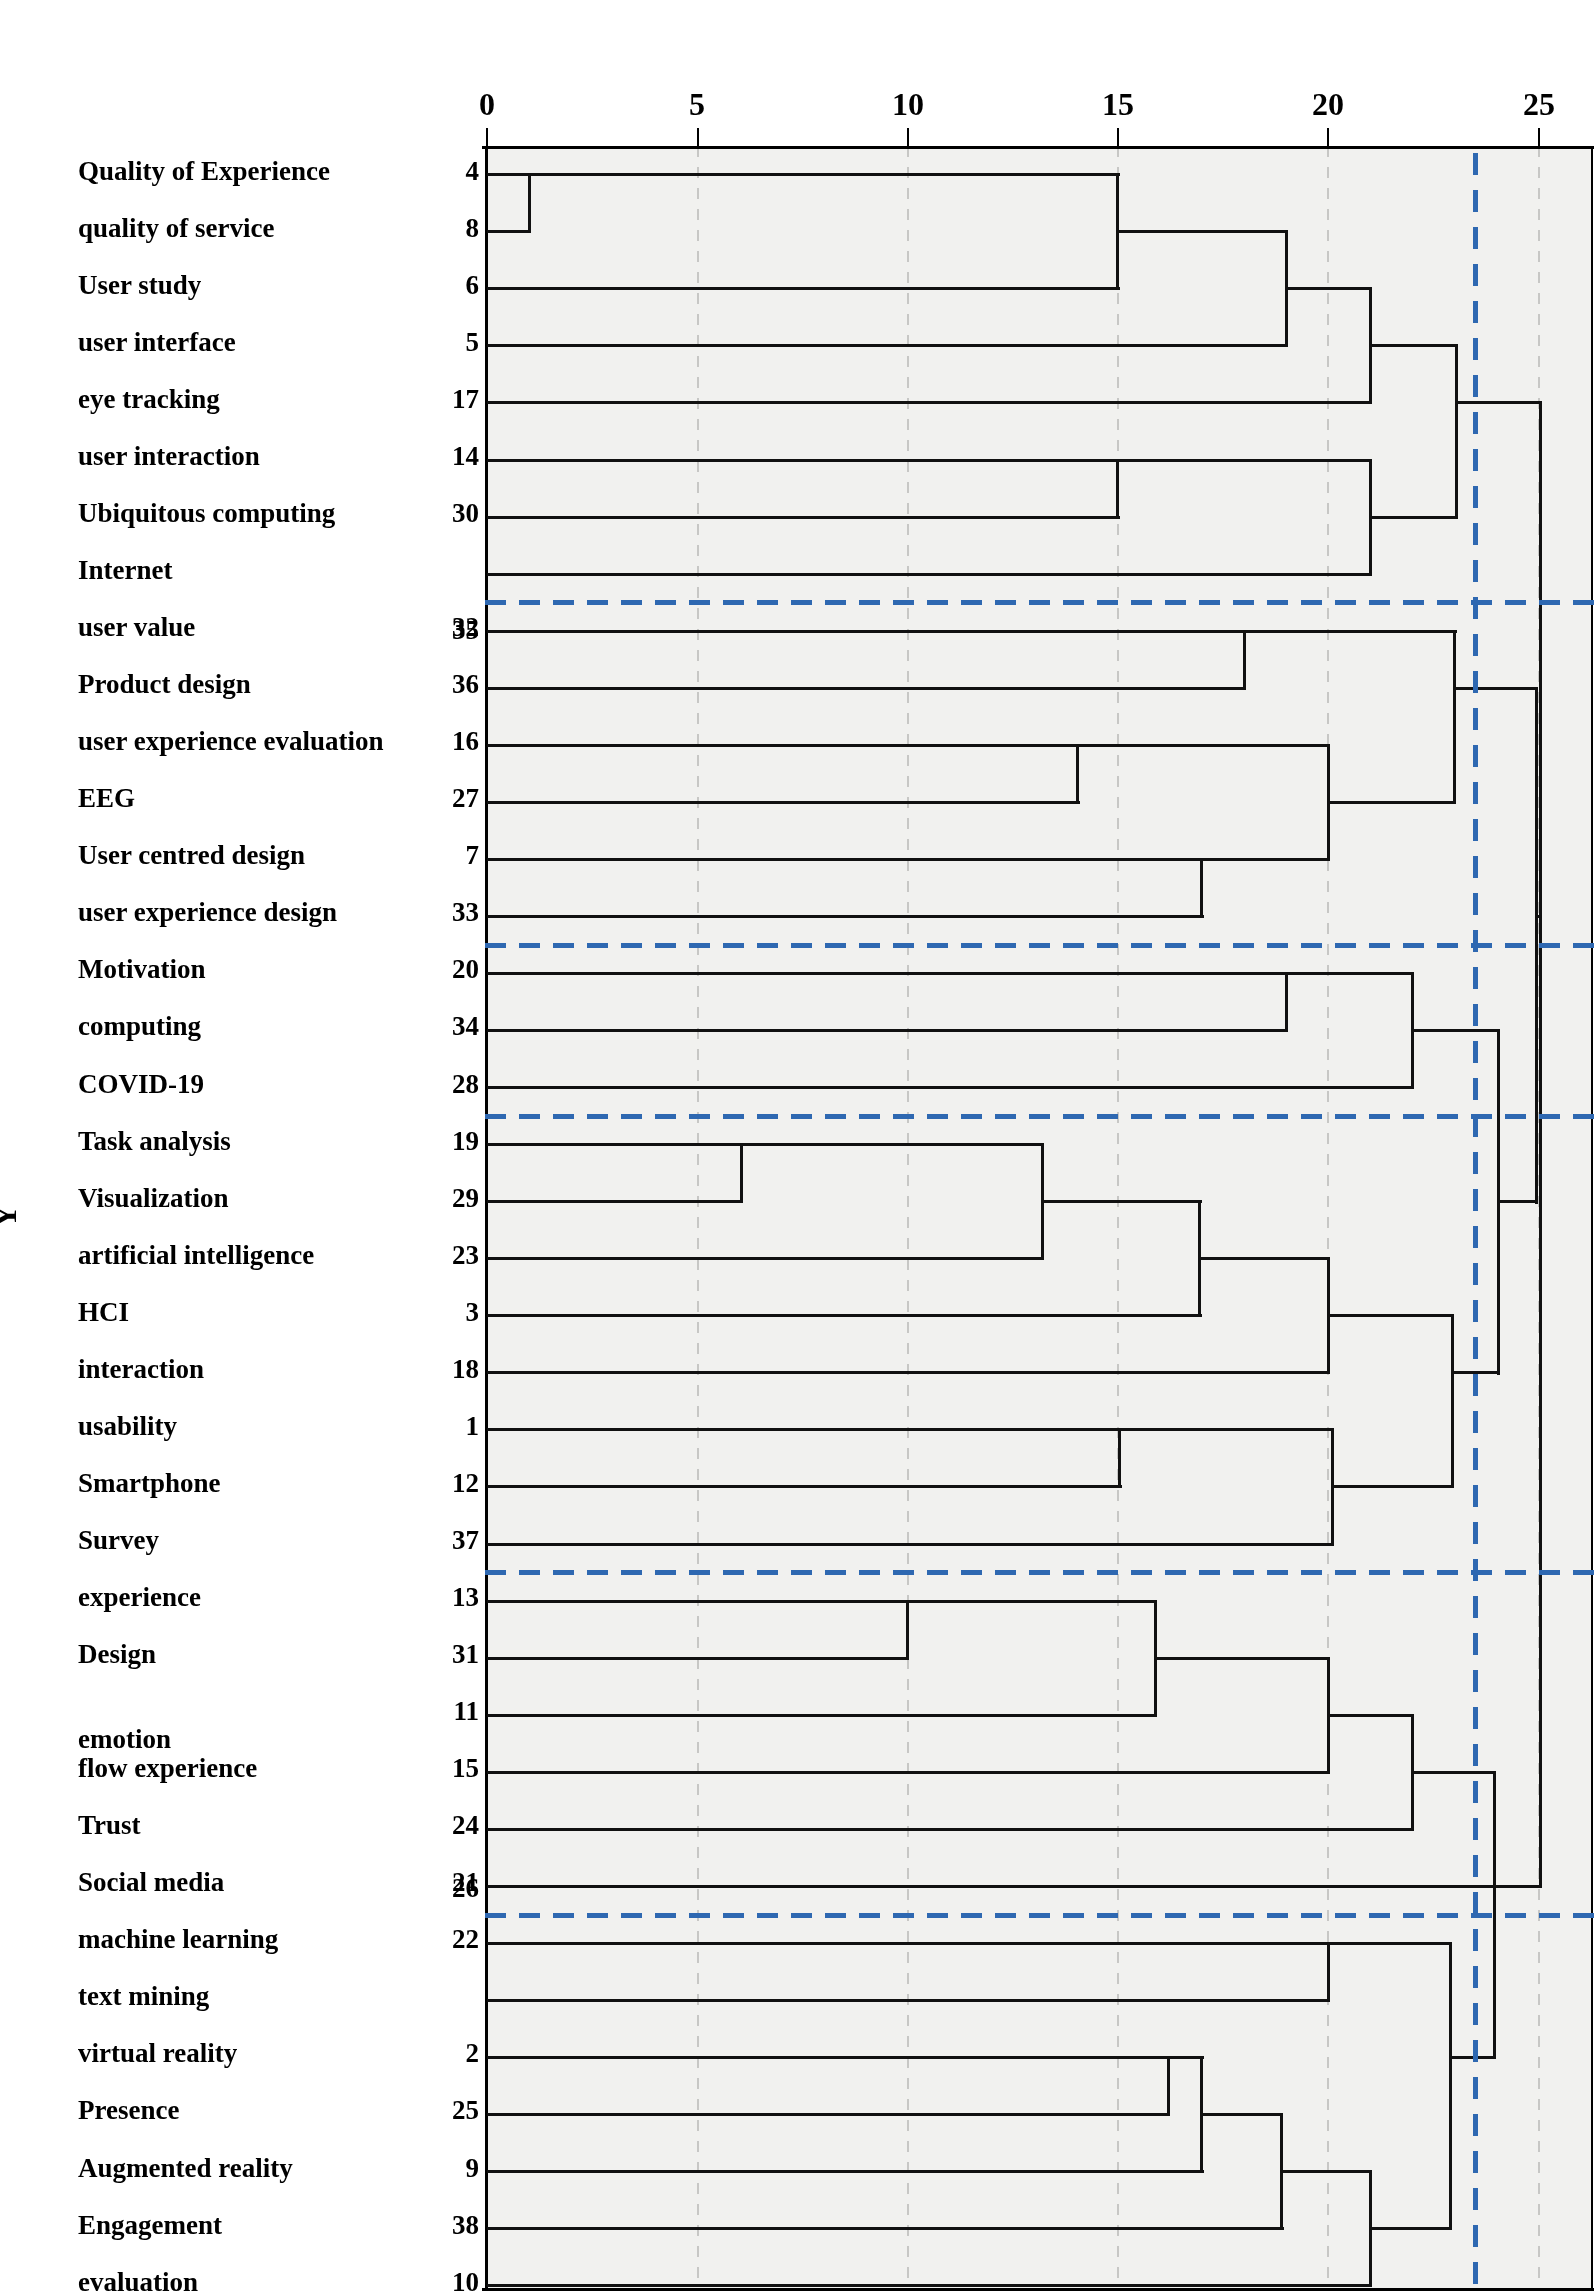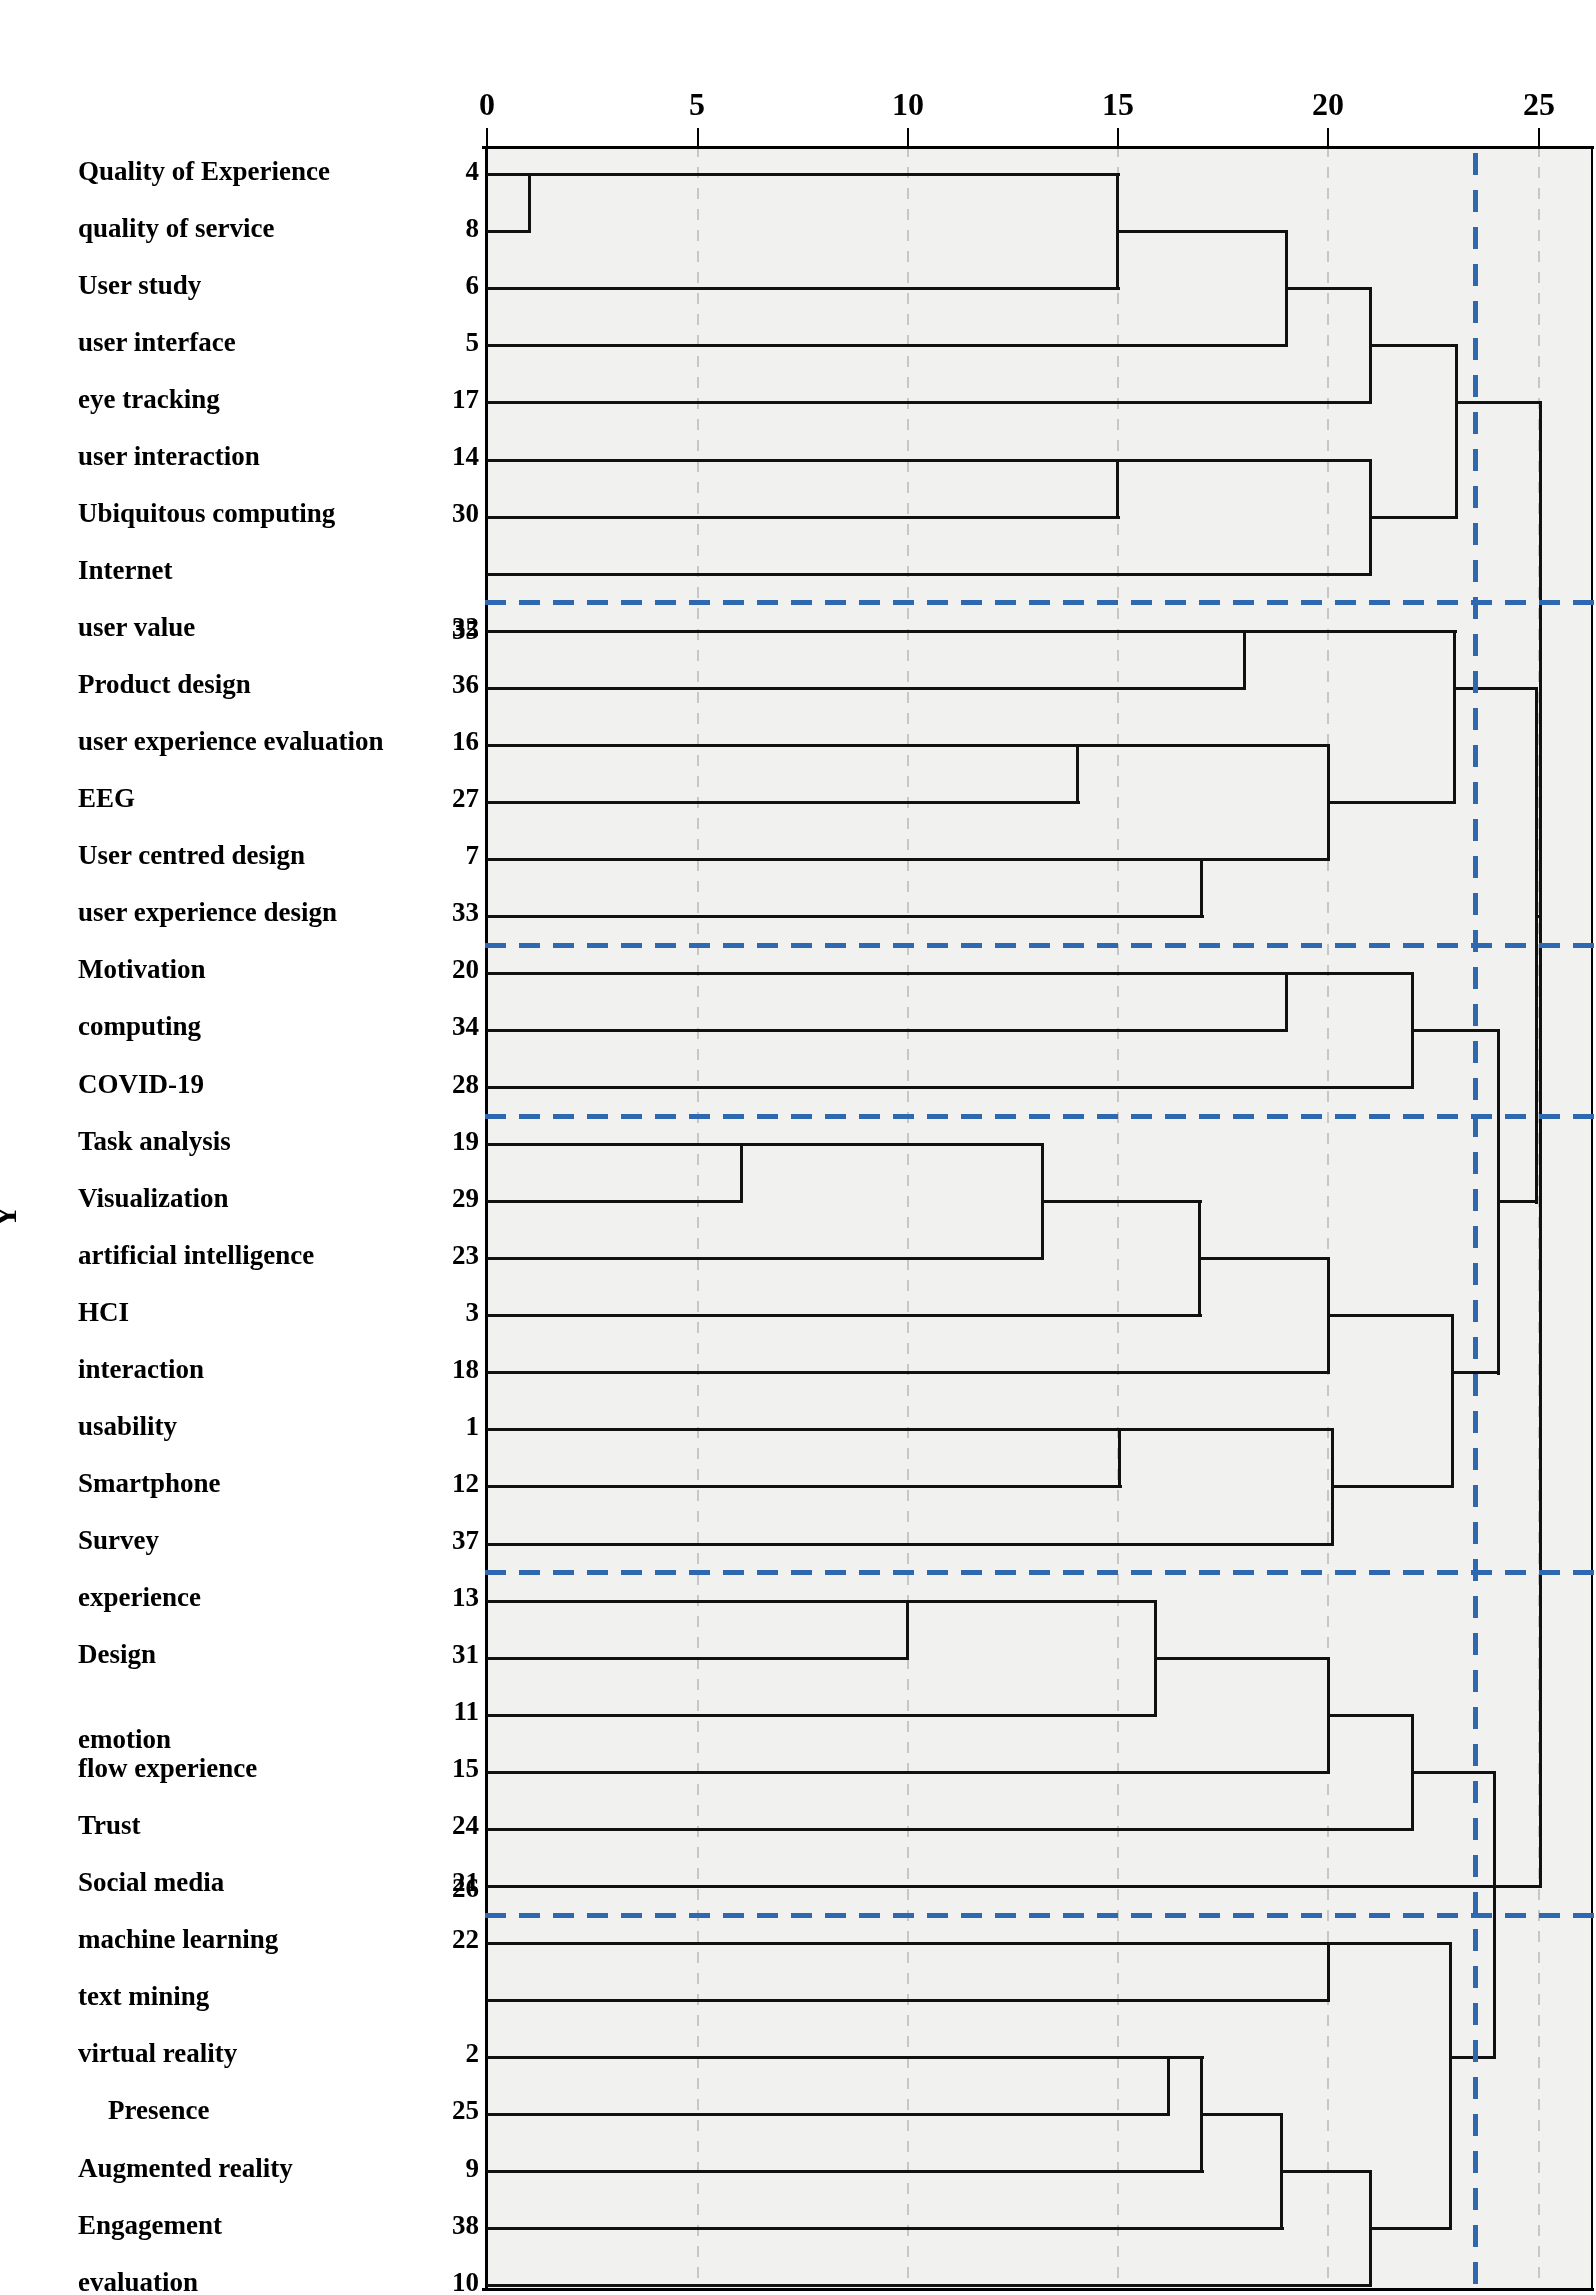--- a/index.html
+++ b/index.html
@@ -144,21 +144,21 @@
       <div class="tree-h" style="left: 487px; top: 1885px; width: 1009px; height: 3.2px;"></div>
       <div class="rowlabel" style="top: 1924px;">machine learning</div>
       <div class="rownum" style="top: 1924px;">22</div>
       <div class="tree-h" style="left: 487px; top: 1942px; width: 843px; height: 3.2px;"></div>
       <div class="rowlabel" style="top: 1981px;">text mining</div>
       <div class="rownum" style="top: 1873px;">26</div>
       <div class="tree-h" style="left: 487px; top: 1999px; width: 843px; height: 3.2px;"></div>
       <div class="rowlabel" style="top: 2038px;">virtual reality</div>
       <div class="rownum" style="top: 2038px;">2</div>
       <div class="tree-h" style="left: 487px; top: 2056px; width: 683px; height: 3.2px;"></div>
-      <div class="rowlabel" style="top: 2095px; margin-left: 30px;">Presence</div>
+      <div class="rowlabel" style="top: 2095px;">Presence</div>
       <div class="rownum" style="top: 2095px;">25</div>
       <div class="tree-h" style="left: 487px; top: 2113px; width: 683px; height: 3.2px;"></div>
       <div class="rowlabel" style="top: 2153px;">Augmented reality</div>
       <div class="rownum" style="top: 2153px;">9</div>
       <div class="tree-h" style="left: 487px; top: 2170px; width: 717px; height: 3.2px;"></div>
       <div class="rowlabel" style="top: 2210px;">Engagement</div>
       <div class="rownum" style="top: 2210px;">38</div>
       <div class="tree-h" style="left: 487px; top: 2227px; width: 797px; height: 3.2px;"></div>
       <div class="rowlabel" style="top: 2267px;">evaluation</div>
       <div class="rownum" style="top: 2267px;">10</div>

